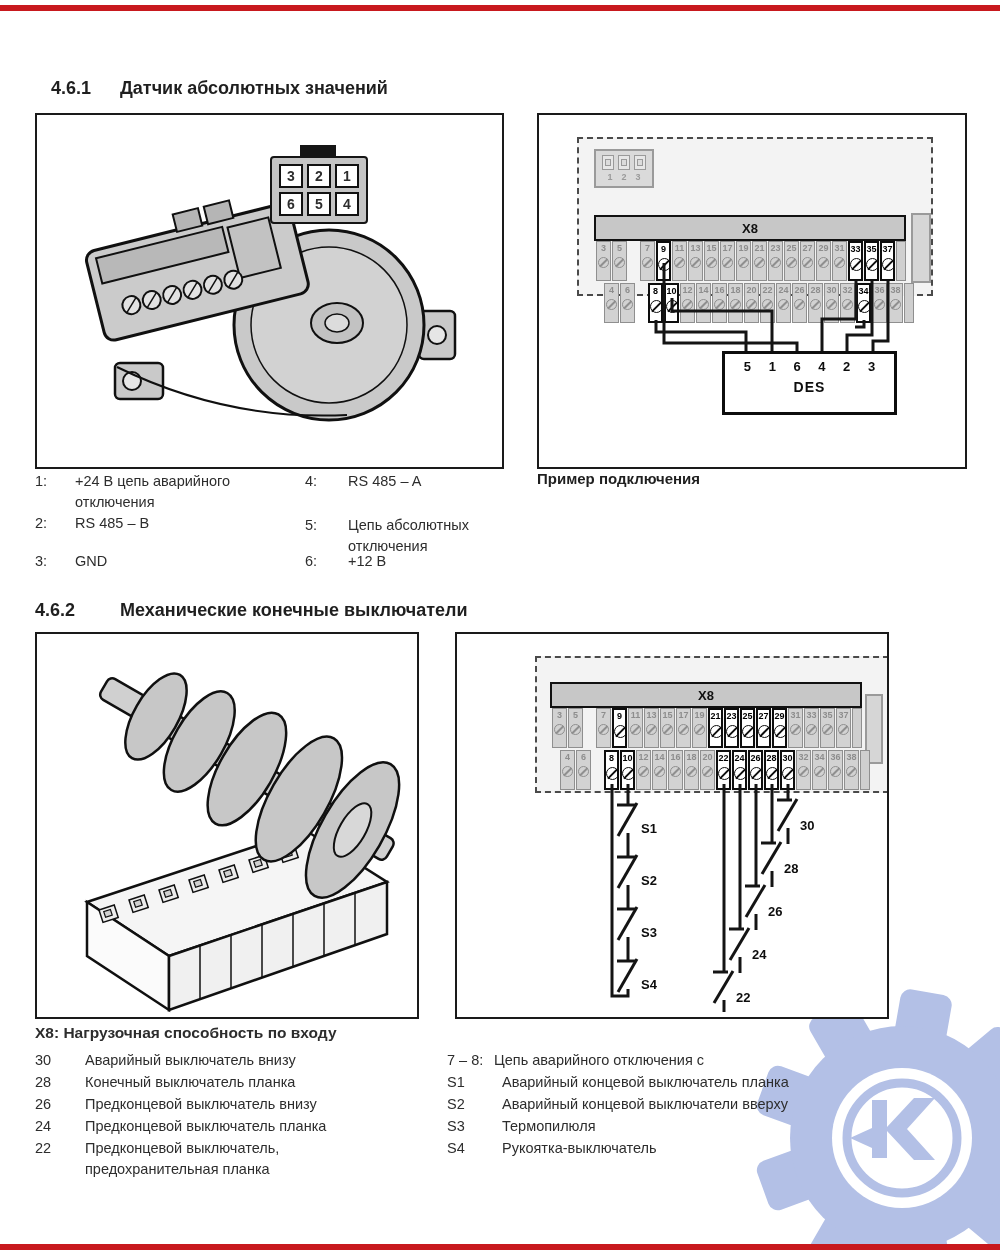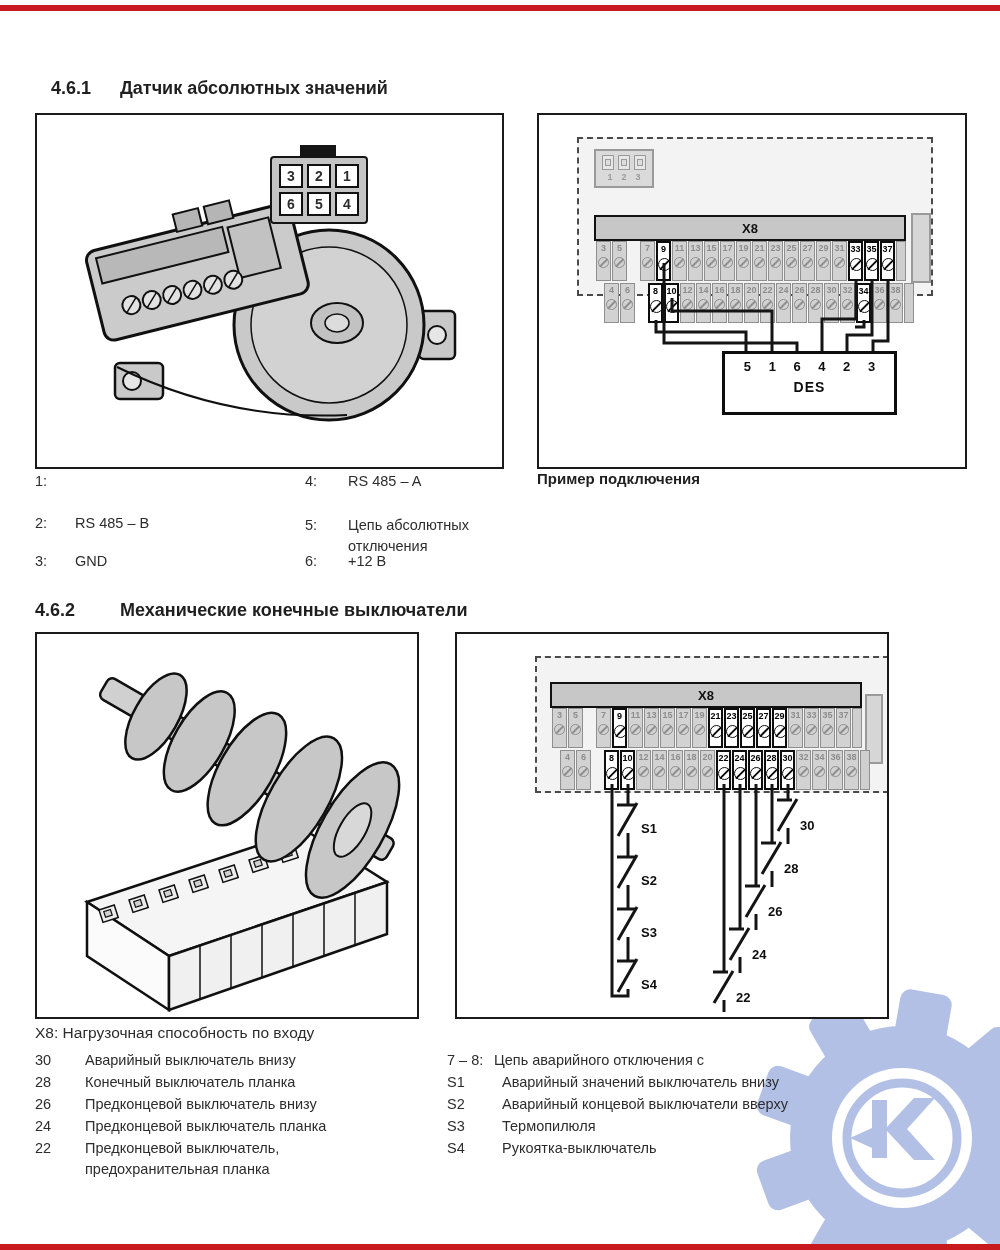--- a/index.html
+++ b/index.html
@@ -7,21 +7,21 @@
        font-family:"Liberation Sans","DejaVu Sans",sans-serif;color:#2d2d2d}
   .abs{position:absolute}
   .redbar{position:absolute;left:0;width:1000px;height:6px;background:#c8191e;z-index:5}
   .h2{position:absolute;font-weight:bold;font-size:18px;color:#1f1f1f;z-index:2;white-space:nowrap}
   .figbox{position:absolute;border:2px solid #1a1a1a;background:#fff;z-index:1;overflow:hidden}
   .caption{position:absolute;font-weight:bold;font-size:15px;color:#1f1f1f;z-index:2}
   
   .lrow{position:absolute;font-size:14.5px;line-height:21px;z-index:2}
   .lnum{position:absolute;left:0;top:0;white-space:nowrap}
   .ltext{position:absolute;top:0}
-  .bold{font-weight:normal}
+  .bold{font-weight:bold}
   
   .dashpanel{position:absolute;border:2px dashed #4a4a4a;background:#f3f3f3}
   .sideblock{position:absolute;background:#d6d6d6;border:2px solid #9a9a9a;box-sizing:border-box}
   
   .strip-header{position:absolute;border:2px solid #111;background:#c7c7c7;display:flex;align-items:center;
                 justify-content:center;font-weight:bold;font-size:13px;color:#111;box-sizing:border-box;z-index:2}
   .trow{position:absolute;display:flex;z-index:2}
   .term{box-sizing:border-box;width:15px;height:40px;margin-right:1px;background:#d2d2d2;
         border:1px solid #8f8f8f;display:flex;flex-direction:column;align-items:center;padding-top:1px}
   .term .tn{font-size:9px;font-weight:bold;color:#8d8d8d;line-height:11px}
@@ -342,20 +342,21 @@
       <span>3</span>
     </div>
     <div class="deslabel">DES</div>
   </div>
 </div>
 
 <div class="caption" style="left:537px;top:470px">Пример подключения</div>
 
 <div class="lrow" style="left:35px;top:471px;width:270px;height:42px">
   <span class="lnum">1:</span>
+  <span class="ltext" style="left:40px;width:205px">+24 В цепь аварийного отключения</span>
 </div>
 <div class="lrow" style="left:35px;top:513px">
   <span class="lnum">2:</span>
   <span class="ltext" style="left:40px;width:205px">RS 485 – B</span>
 </div>
 <div class="lrow" style="left:35px;top:551px">
   <span class="lnum">3:</span>
   <span class="ltext" style="left:40px;width:205px">GND</span>
 </div>
 <div class="lrow" style="left:305px;top:471px">
@@ -660,21 +661,21 @@
   <span class="lnum">22</span>
   <span class="ltext" style="left:50px;width:300px">Предконцевой выключатель, предохранительная планка</span>
 </div>
 
 <div class="lrow" style="left:447px;top:1050px">
   <span class="lnum">7 – 8:</span>
   <span class="ltext" style="left:47px;width:340px;white-space:nowrap">Цепь аварийного отключения с</span>
 </div>
 <div class="lrow" style="left:447px;top:1072px">
   <span class="lnum">S1</span>
-  <span class="ltext" style="left:55px;width:340px">Аварийный значений выключатель внизу</span>
+  <span class="ltext" style="left:55px;width:340px">Аварийный концевой выключатель планка</span>
 </div>
 <div class="lrow" style="left:447px;top:1094px">
   <span class="lnum">S2</span>
   <span class="ltext" style="left:55px;width:340px">Аварийный концевой выключатели вверху</span>
 </div>
 <div class="lrow" style="left:447px;top:1116px">
   <span class="lnum">S3</span>
   <span class="ltext" style="left:55px;width:340px">Термопилюля</span>
 </div>
 <div class="lrow" style="left:447px;top:1138px">

